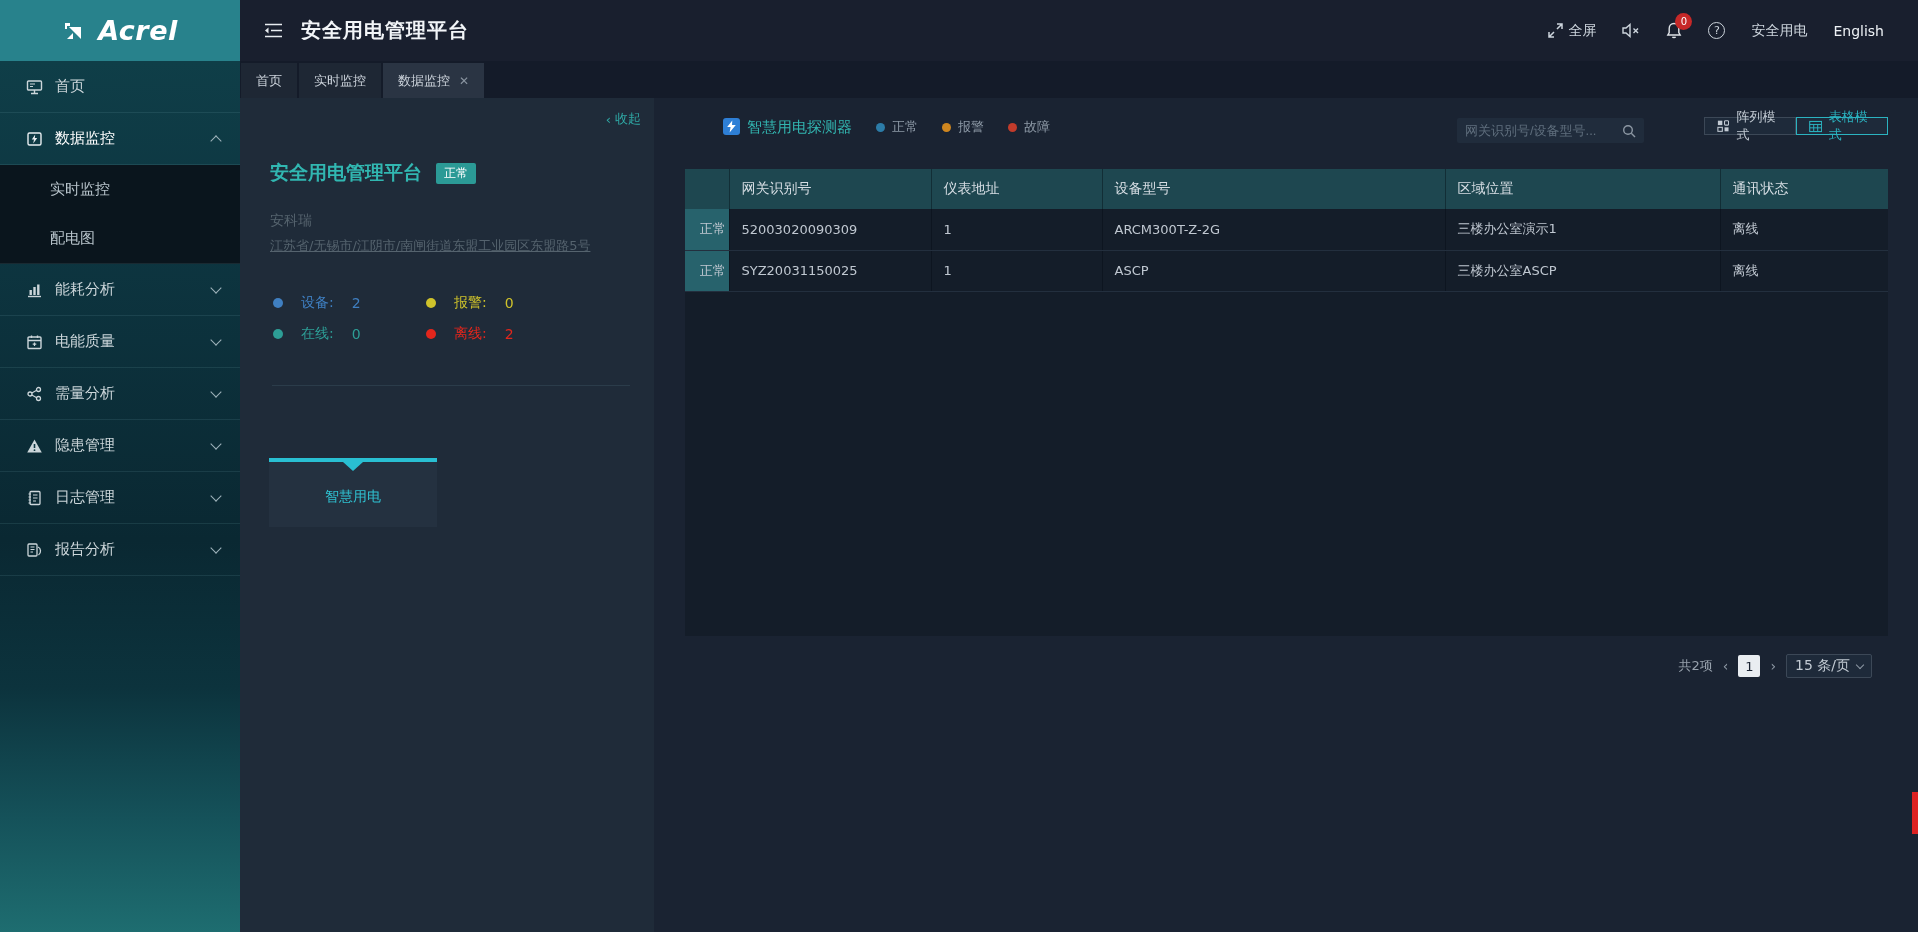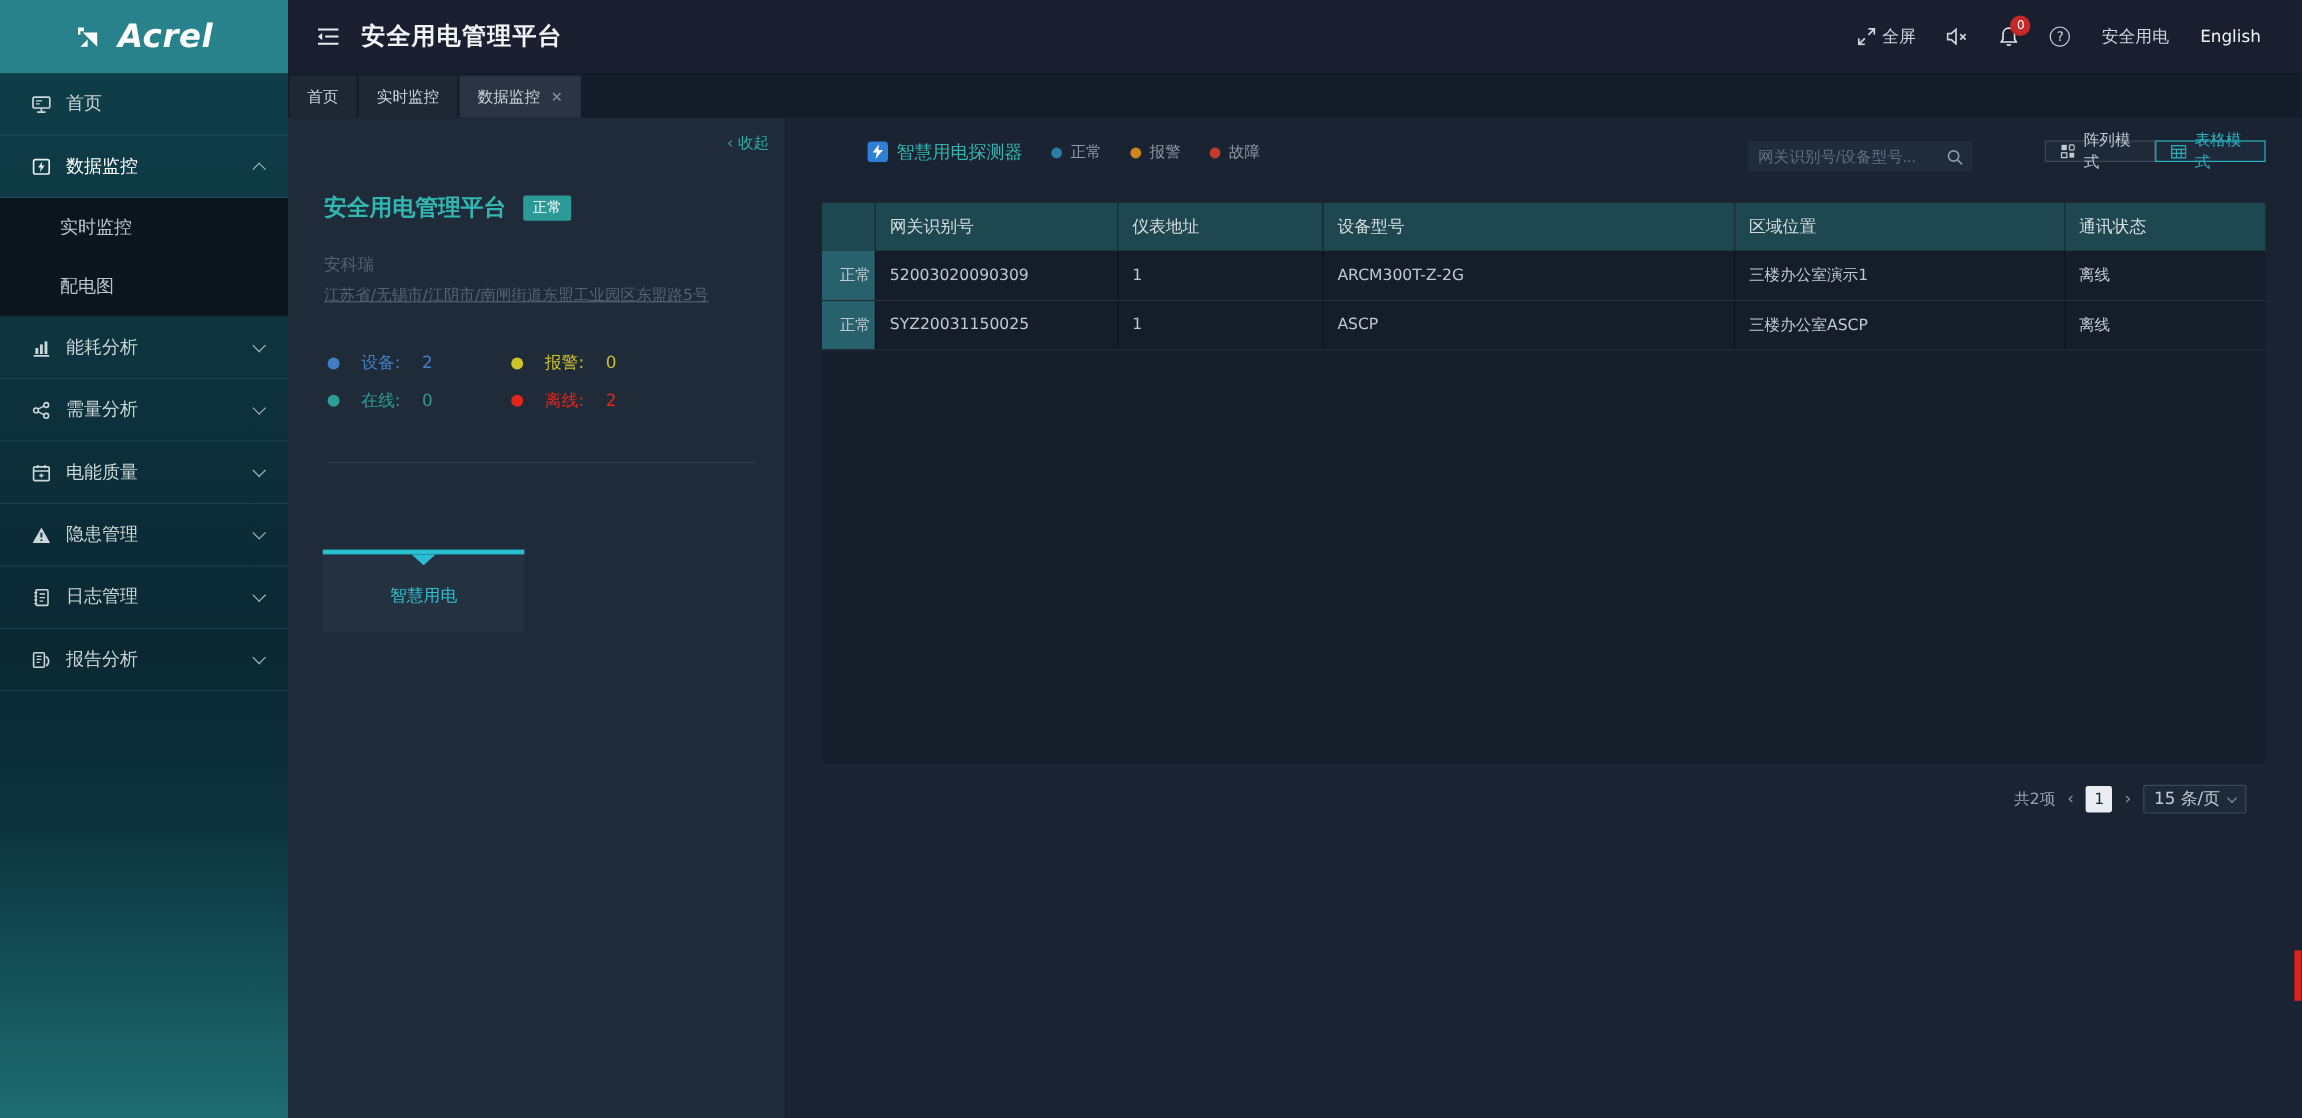--- a/index.html
+++ b/index.html
@@ -180,39 +180,39 @@
           <rect x="11.1" y="2.5" width="2.4" height="10.5" fill="#ccd6da"></rect>
         </svg>
     </span>
     <span class="mi-label">能耗分析</span>
     <span class="chev"></span>
   </div>
 
   <div class="menu-item">
     <span class="micon">
       <svg width="17" height="16" viewBox="0 0 17 16">
+          <rect x="2" y="3" width="13" height="11.5" rx="1" fill="none" stroke="#ccd6da" stroke-width="1.4"></rect>
+          <path d="M5.5 1.5 V4 M11.5 1.5 V4 M2 6.5 H15" stroke="#ccd6da" stroke-width="1.4"></path>
+          <path d="M8.5 8.5 V12 M6.7 10.2 H10.3" stroke="#ccd6da" stroke-width="1.2"></path>
+        </svg>
+    </span>
+    <span class="mi-label">电能质量</span>
+    <span class="chev"></span>
+  </div>
+
+  <div class="menu-item">
+    <span class="micon">
+      <svg width="17" height="16" viewBox="0 0 17 16">
           <circle cx="4" cy="8" r="2" fill="none" stroke="#ccd6da" stroke-width="1.3"></circle>
           <circle cx="12.5" cy="3.5" r="2" fill="none" stroke="#ccd6da" stroke-width="1.3"></circle>
           <circle cx="12.5" cy="12.5" r="2" fill="none" stroke="#ccd6da" stroke-width="1.3"></circle>
           <path d="M5.8 7 L10.7 4.3 M5.8 9 L10.7 11.7" stroke="#ccd6da" stroke-width="1.2"></path>
         </svg>
     </span>
     <span class="mi-label">需量分析</span>
-    <span class="chev"></span>
-  </div>
-
-  <div class="menu-item">
-    <span class="micon">
-      <svg width="17" height="16" viewBox="0 0 17 16">
-          <rect x="2" y="3" width="13" height="11.5" rx="1" fill="none" stroke="#ccd6da" stroke-width="1.4"></rect>
-          <path d="M5.5 1.5 V4 M11.5 1.5 V4 M2 6.5 H15" stroke="#ccd6da" stroke-width="1.4"></path>
-          <path d="M8.5 8.5 V12 M6.7 10.2 H10.3" stroke="#ccd6da" stroke-width="1.2"></path>
-        </svg>
-    </span>
-    <span class="mi-label">电能质量</span>
     <span class="chev"></span>
   </div>
 
   <div class="menu-item">
     <span class="micon">
       <svg width="17" height="16" viewBox="0 0 17 16">
           <path d="M8.5 1.5 L15.8 14.5 H1.2 Z" fill="#ccd6da"></path>
           <path d="M8.5 6 V10" stroke="#0d3540" stroke-width="1.6"></path>
           <circle cx="8.5" cy="12.2" r="0.9" fill="#0d3540"></circle>
         </svg>

